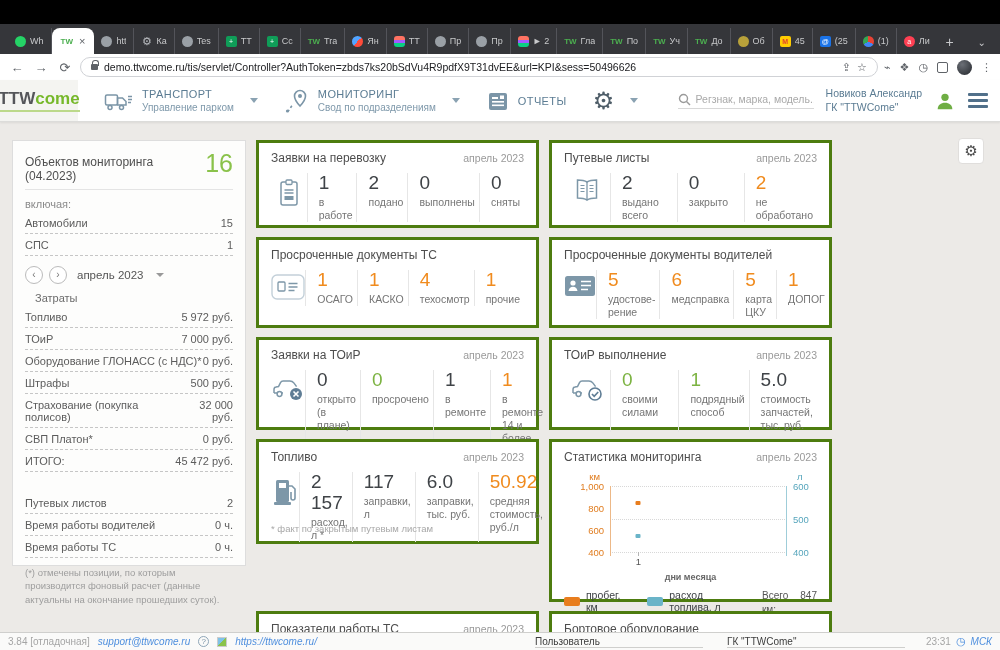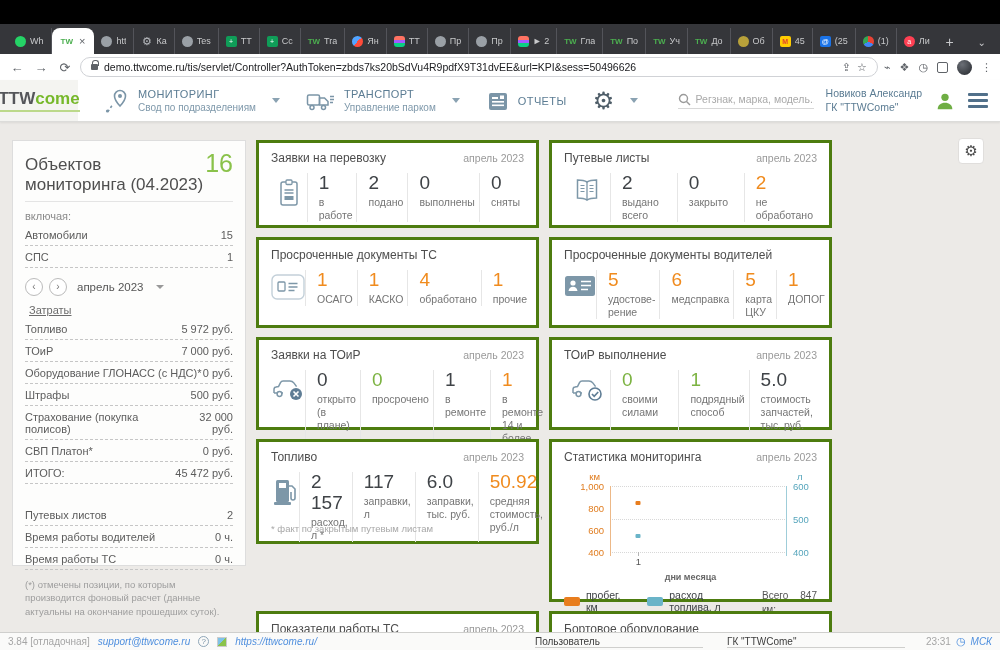--- a/index.html
+++ b/index.html
@@ -67,32 +67,32 @@
   .usertxt { font-size:10.5px; color:#5b7c93; line-height:1.3; cursor:pointer; }
   .burger { display:flex; flex-direction:column; gap:3px; cursor:pointer; }
   .burger span { width:20px; height:3px; background:#51708a; border-radius:1px; }
 
   
   .content { position:relative; height:510px; background:#eceae7; overflow:hidden; }
 
   .sidebar { position:absolute; left:12px; top:18px; width:234px; height:426px; background:#fdfdfc;
              border:1px solid #ddd; padding:10px 12px; font-size:11px; color:#5c5c5c; }
   .sb-title-row { display:flex; align-items:flex-start; border-bottom:1px solid #e4e4e4; padding-bottom:6px; }
-  .sb-title { font-size:17px; color:#4f4f4f; padding-top:4px; }
+  .sb-title { font-size:12px; color:#4f4f4f; padding-top:4px; }
   .sb-total { margin-left:auto; font-size:25px; color:#8ac24a; line-height:1; }
   .sb-incl-label { color:#8a8a8a; margin:8px 0 2px; }
   .srow { display:flex; justify-content:space-between; padding:5px 0 4px; border-bottom:1px dashed #c6c6c6; }
   .srow .sv { text-align:right; }
   .monthsel { display:flex; align-items:center; gap:6px; margin:10px 0 6px; }
   .mbtn { width:18px; height:18px; border:1px solid #bbb; border-radius:50%; background:#fff; color:#777;
           font-size:10px; line-height:16px; text-align:center; cursor:pointer; }
   .mlabel { font-size:11.5px; color:#555; margin-left:4px; }
   .mchev { width:0; height:0; border-left:4px solid transparent; border-right:4px solid transparent;
            border-top:4px solid #999; margin-left:6px; cursor:pointer; }
-  .sb-section { color:#6b6b6b; margin:8px 4px 2px;text-decoration:underline; }
+  .sb-section { color:#6b6b6b; margin:8px 10px 2px; }
   .sb-gap { height:10px; }
   .sb-foot { color:#9d9d9d; font-size:9.5px; line-height:1.4; margin-top:8px; }
 
   .cards-grid { position:absolute; left:256px; top:18px; display:grid;
                 grid-template-columns:283px 283px; column-gap:10px; row-gap:9px; align-items:start; }
   .card { background:#fff; border:3px solid #4d7c0f; padding:8px 12px; }
   .h88{height:88px;} .h91{height:91px;} .h93{height:93px;} .h105{height:105px;} .h163{height:163px;} .h60{height:60px;}
   .card-head { display:flex; justify-content:space-between; align-items:baseline; }
   .card-title { font-size:12px; color:#4d4d4d; }
   .card-period { font-size:10.5px; color:#9a9a9a; }
@@ -263,49 +263,49 @@
       <span class="ci">⋮</span>
     </div>
   </div>
 
   <div class="appheader">
     <div class="logo-box">
       <span class="logo"><span class="l1">TTW</span><span class="l2">come</span></span>
     </div>
 
     <div class="navitem">
-      <svg width="26" height="26" viewBox="0 0 26 26">
-        <path d="M16 2.5a5.5 5.5 0 0 0-5.5 5.5c0 4.2 5.5 10 5.5 10s5.5-5.8 5.5-10A5.5 5.5 0 0 0 16 2.5z" fill="none" stroke="#7b95a7" stroke-width="1.6"></path>
-        <circle cx="16" cy="8" r="2" fill="#7b95a7"></circle>
-        <path d="M3 23c4 0 2.5-5 6.5-5.5" fill="none" stroke="#7b95a7" stroke-width="1.6" stroke-dasharray="2.5 2.5"></path>
-        <circle cx="3.5" cy="23" r="1.6" fill="#7b95a7"></circle>
-      </svg>
-      <div class="navtxt">
-        <div class="t1">МОНИТОРИНГ</div>
-        <div class="t2">Свод по подразделениям</div>
-      </div>
-      <span class="chev"></span>
-    </div>
-
-    <div class="navitem">
       <svg width="30" height="24" viewBox="0 0 30 24">
         <rect x="1.5" y="6" width="12" height="10" rx="1.5" fill="none" stroke="#7b95a7" stroke-width="1.5"></rect>
         <path d="M13.5 9h5l3.5 3.5V16h-8.5z" fill="none" stroke="#7b95a7" stroke-width="1.5"></path>
         <circle cx="6" cy="18.5" r="2" fill="#fff" stroke="#7b95a7" stroke-width="1.5"></circle>
         <circle cx="17.5" cy="18.5" r="2" fill="#fff" stroke="#7b95a7" stroke-width="1.5"></circle>
         <path d="M24 7.5h4M24 10.5h4M24 13.5h3" stroke="#7b95a7" stroke-width="1.5"></path>
       </svg>
       <div class="navtxt">
         <div class="t1">ТРАНСПОРТ</div>
         <div class="t2">Управление парком</div>
       </div>
       <span class="chev"></span>
     </div>
 
     <div class="navitem">
+      <svg width="26" height="26" viewBox="0 0 26 26">
+        <path d="M16 2.5a5.5 5.5 0 0 0-5.5 5.5c0 4.2 5.5 10 5.5 10s5.5-5.8 5.5-10A5.5 5.5 0 0 0 16 2.5z" fill="none" stroke="#7b95a7" stroke-width="1.6"></path>
+        <circle cx="16" cy="8" r="2" fill="#7b95a7"></circle>
+        <path d="M3 23c4 0 2.5-5 6.5-5.5" fill="none" stroke="#7b95a7" stroke-width="1.6" stroke-dasharray="2.5 2.5"></path>
+        <circle cx="3.5" cy="23" r="1.6" fill="#7b95a7"></circle>
+      </svg>
+      <div class="navtxt">
+        <div class="t1">МОНИТОРИНГ</div>
+        <div class="t2">Свод по подразделениям</div>
+      </div>
+      <span class="chev"></span>
+    </div>
+
+    <div class="navitem">
       <svg width="24" height="24" viewBox="0 0 24 24">
         <rect x="3" y="4" width="18" height="17" rx="2" fill="#7b95a7"></rect>
         <rect x="6" y="8" width="6" height="2" fill="#fff"></rect>
         <rect x="6" y="12" width="12" height="1.6" fill="#fff"></rect>
         <rect x="6" y="15.5" width="12" height="1.6" fill="#fff"></rect>
         <rect x="14" y="6.5" width="4" height="3.5" fill="#fff"></rect>
       </svg>
       <div class="navtxt">
         <div class="t1">ОТЧЕТЫ</div>
       </div>
@@ -498,21 +498,21 @@
               <div class="stat">
                 <span class="val orange">1</span>
                 <span class="lbl">ОСАГО</span>
               </div>
               <div class="stat">
                 <span class="val orange">1</span>
                 <span class="lbl">КАСКО</span>
               </div>
               <div class="stat">
                 <span class="val orange">4</span>
-                <span class="lbl">обработано</span>
+                <span class="lbl">техосмотр</span>
               </div>
               <div class="stat">
                 <span class="val orange">1</span>
                 <span class="lbl">прочие</span>
               </div>
             </div>
         </div>
       </div>
 
       <div class="card h91">

